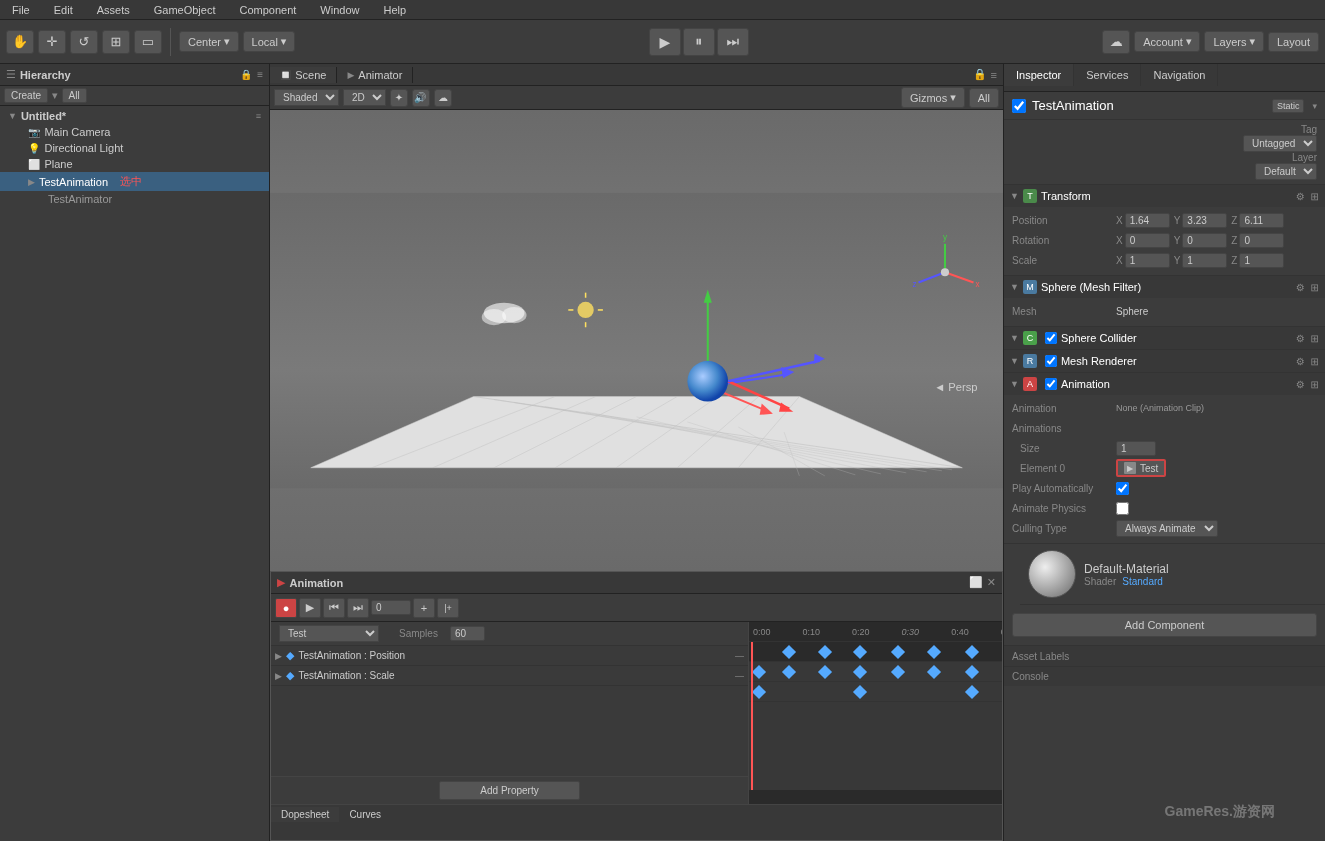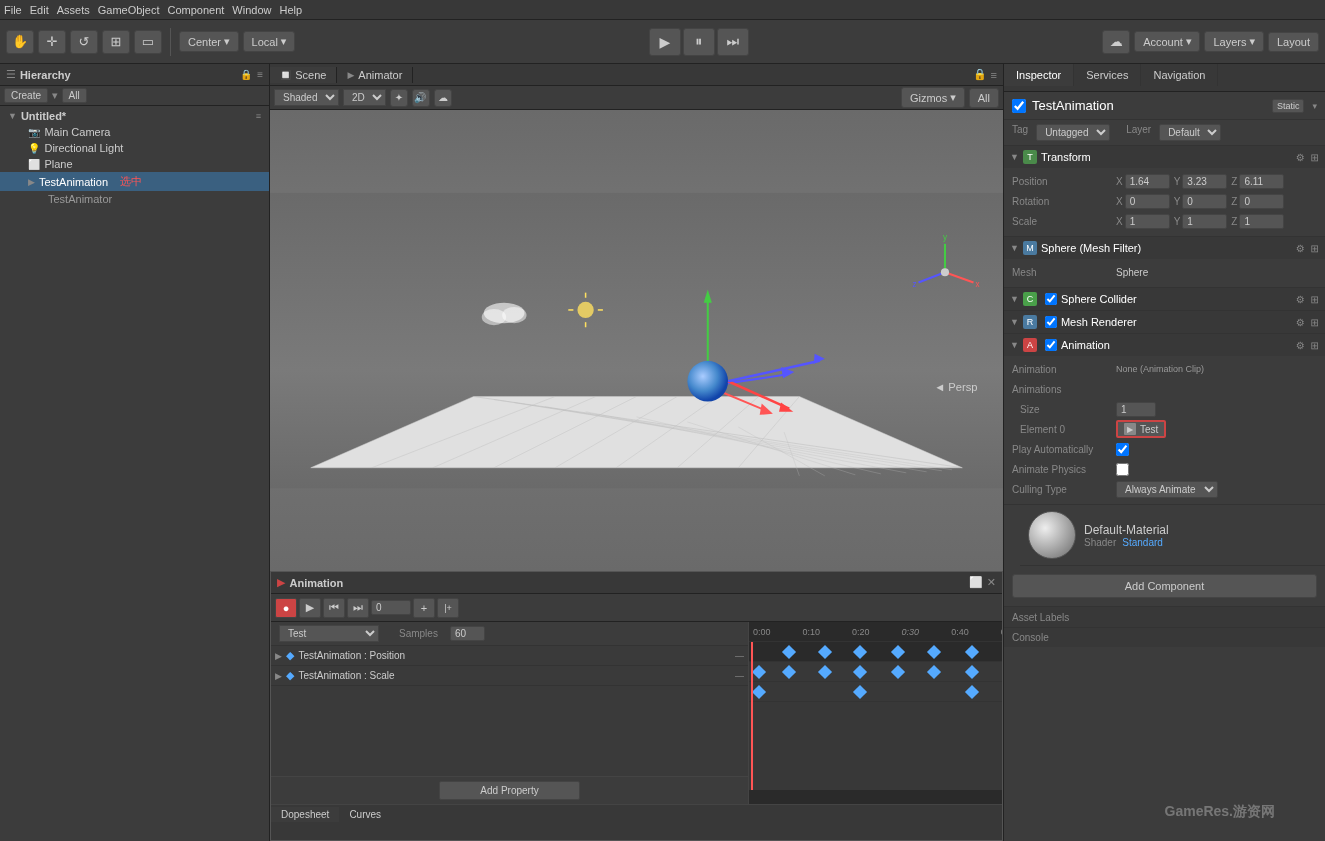--- a/index.html
+++ b/index.html
@@ -1,20 +1,20 @@
 <!DOCTYPE html>
 <html><head>
   <meta charset="utf-8">
   <style>
     * { box-sizing: border-box; margin: 0; padding: 0; }
     body { background: #3c3c3c; color: #ccc; font-family: Arial, sans-serif; font-size: 11px; width: 1325px; height: 841px; overflow: hidden; }
 
     
     #menu-bar { background: #383838; height: 20px; display: flex; align-items: center; border-bottom: 1px solid #222; }
-    .menu-item { padding: 2px 4px; cursor: pointer; color: #ccc; }
+    .menu-item { padding: 2px 12px; cursor: pointer; color: #ccc; }
 
     
     #toolbar { background: #3c3c3c; height: 44px; display: flex; align-items: center; padding: 0 6px; border-bottom: 1px solid #222; gap: 4px; }
     .toolbar-btn { background: #555; border: 1px solid #444; color: #ccc; padding: 3px 8px; border-radius: 3px; cursor: pointer; font-size: 11px; display: flex; align-items: center; gap: 3px; }
     .toolbar-icon-btn { background: #555; border: 1px solid #444; color: #ccc; width: 28px; height: 24px; border-radius: 3px; cursor: pointer; font-size: 13px; display: flex; align-items: center; justify-content: center; }
     .toolbar-sep { width: 1px; background: #555; height: 28px; margin: 0 4px; }
     .toolbar-spacer { flex: 1; }
     .play-controls { display: flex; gap: 2px; }
     .play-btn { background: #555; border: 1px solid #444; color: #ccc; width: 32px; height: 28px; border-radius: 3px; cursor: pointer; font-size: 14px; display: flex; align-items: center; justify-content: center; }
     .right-toolbar { display: flex; gap: 4px; align-items: center; }
@@ -90,21 +90,21 @@
     #inspector { width: 322px; min-width: 322px; background: #3c3c3c; border-left: 1px solid #222; display: flex; flex-direction: column; overflow-y: auto; }
     .inspector-header { background: #383838; height: 22px; display: flex; padding: 0 6px; border-bottom: 1px solid #222; gap: 6px; }
     .inspector-tabs { display: flex; gap: 0; height: 22px; }
     .inspector-tab { padding: 2px 12px; cursor: pointer; font-size: 11px; color: #ccc; border-right: 1px solid #333; display: flex; align-items: center; }
     .inspector-tab.active { background: #3c3c3c; color: #fff; }
 
     
     .inspector-obj { padding: 6px 8px; border-bottom: 1px solid #333; display: flex; align-items: center; gap: 6px; }
     .inspector-checkbox { width: 14px; height: 14px; }
     .inspector-name { font-size: 13px; color: #fff; flex: 1; }
-    .tag-layer-row { padding: 4px 8px; display: flex; align-items: flex-start; gap: 8px; border-bottom: 1px solid #333; font-size: 10px; }
+    .tag-layer-row { padding: 4px 8px; display: flex; align-items: flex-end; border-bottom: 1px solid #333; font-size: 10px; flex-direction: column; }
     .inspector-select { background: #555; border: 1px solid #444; color: #ccc; padding: 1px 4px; font-size: 10px; border-radius: 2px; }
     .tag-label { color: #888; }
 
     
     .component { border-bottom: 1px solid #333; }
     .comp-header { background: #383838; height: 22px; display: flex; align-items: center; padding: 0 6px; cursor: pointer; gap: 4px; }
     .comp-arrow { color: #888; font-size: 9px; }
     .comp-icon { width: 14px; height: 14px; border-radius: 2px; display: flex; align-items: center; justify-content: center; font-size: 9px; }
     .comp-icon.transform { background: #4a8a4a; color: #fff; }
     .comp-icon.sphere { background: #4a7aa0; color: #fff; }

